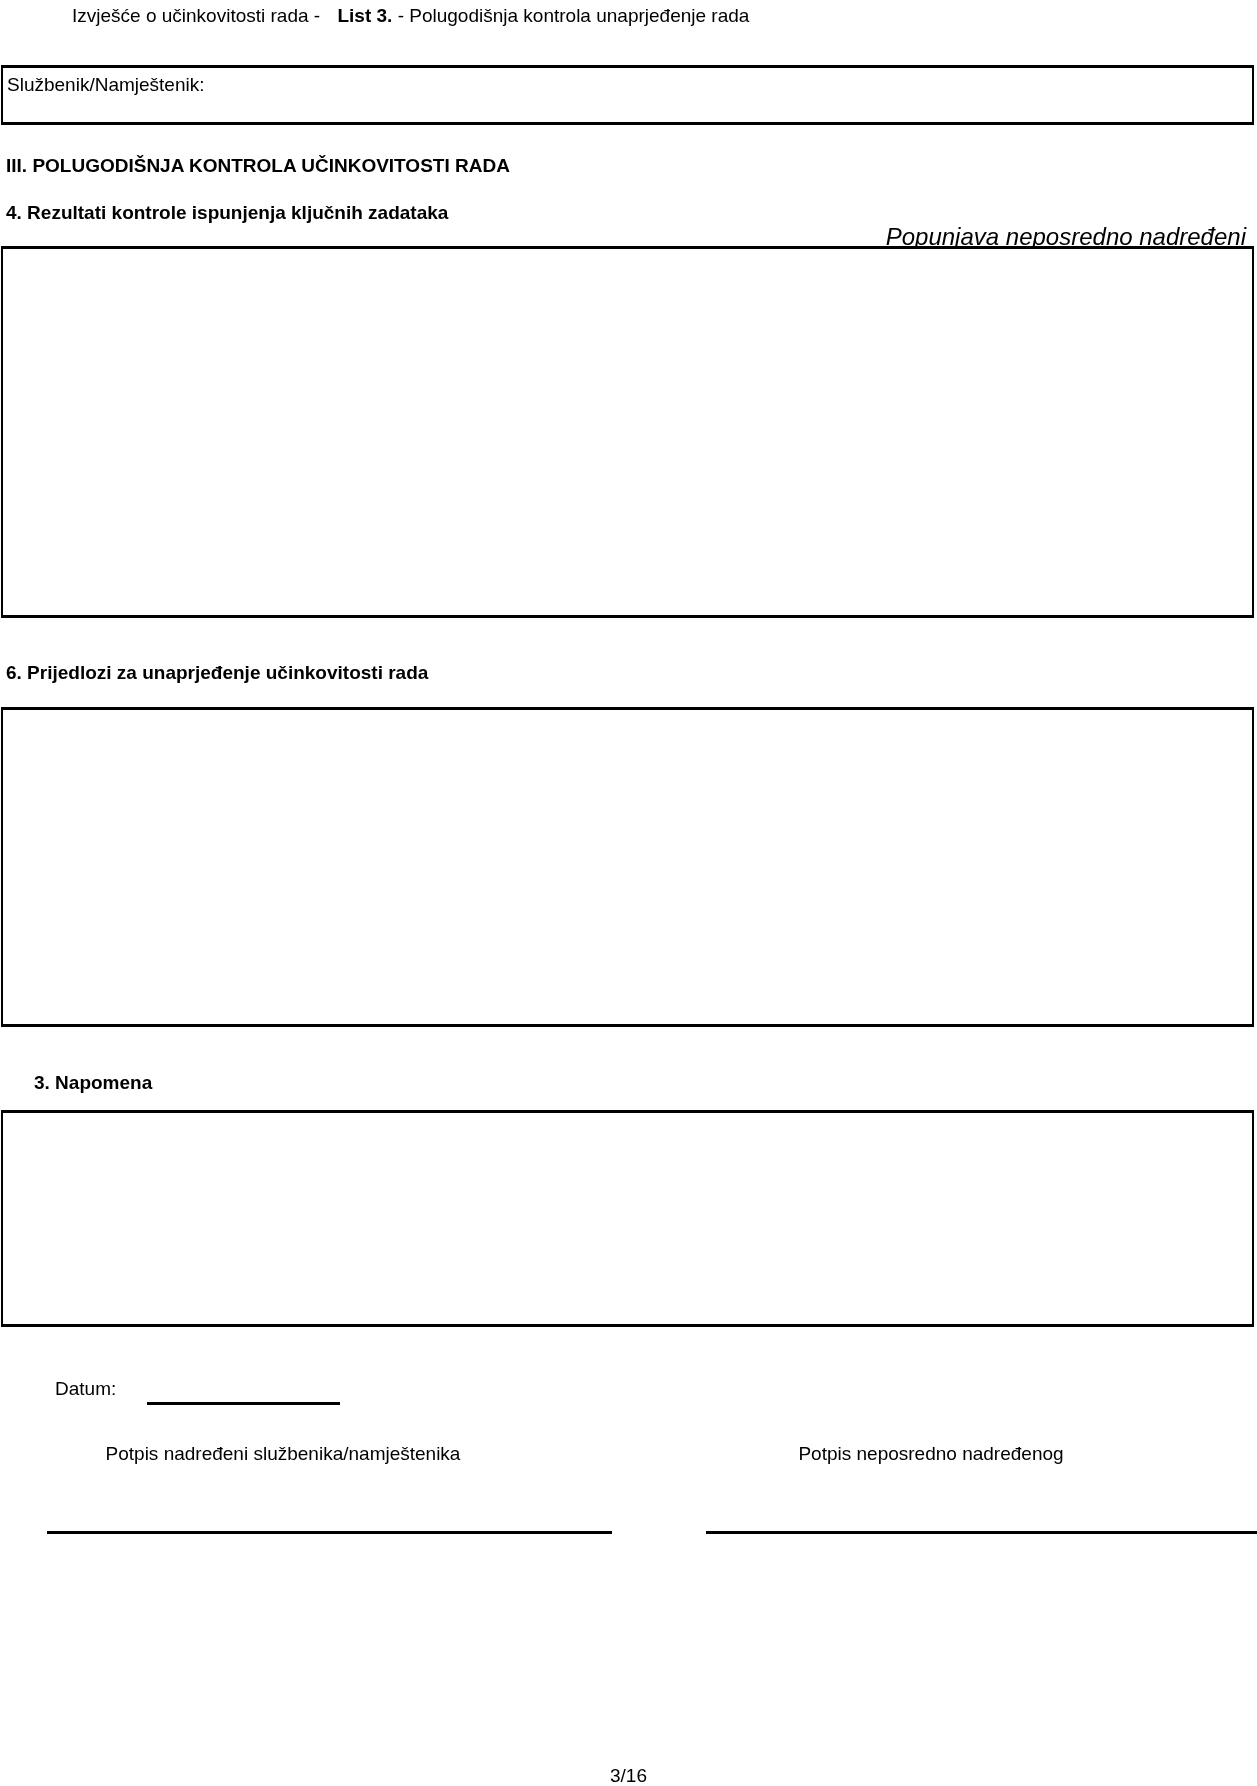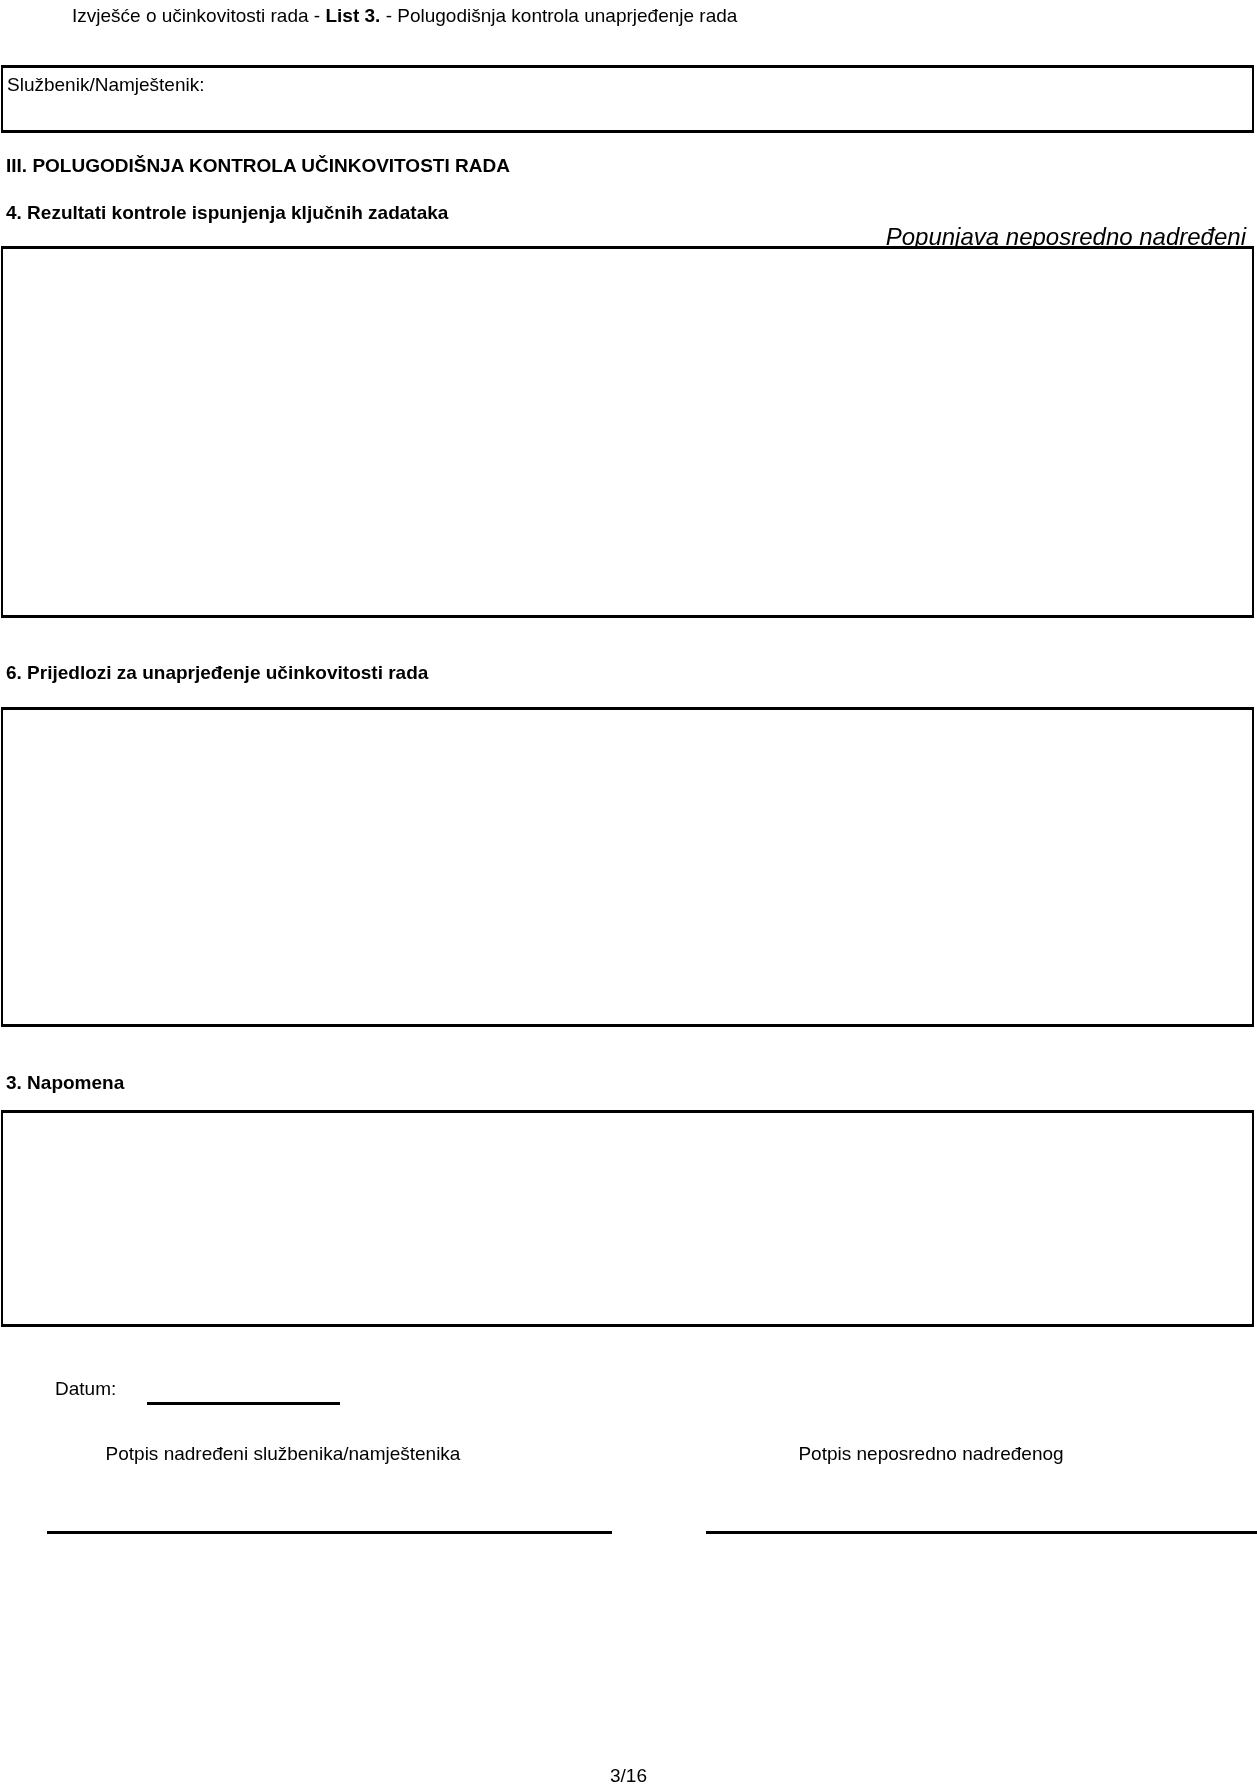--- a/index.html
+++ b/index.html
@@ -17,31 +17,31 @@
     overflow: hidden;
   }
   .abs { position: absolute; }
   .header-line {
     left: 72px;
     top: 4px;
     font-size: 19px;
     line-height: 24px;
     white-space: nowrap;
   }
-  .header-line .bold { font-weight: bold; }
+  .header-line .bold { font-weight: bold; margin-left: 12px; }
   .field-box {
     left: 1px;
     width: 1253px;
     box-sizing: border-box;
     border: 2px solid #000000;
     border-top-width: 3px;
     border-bottom-width: 3px;
     background: #ffffff;
   }
-  .employee-box { top: 65px; height: 68px; }
+  .employee-box { top: 65px; height: 60px; }
   .employee-label {
     padding: 6px 4px;
     font-size: 19px;
     line-height: 22px;
   }
   .section-heading {
     left: 6px;
     top: 155px;
     font-size: 19px;
     font-weight: bold;
@@ -124,21 +124,21 @@
   <div class="abs field-box box-1">
     <div class="box-value"></div>
   </div>
 
   <div class="abs item-heading" style="top:662px;">6. Prijedlozi za unaprjeđenje učinkovitosti rada</div>
 
   <div class="abs field-box box-2">
     <div class="box-value"></div>
   </div>
 
-  <div class="abs item-heading" style="top:1072px;">3. Napomena</div>
+  <div class="abs item-heading" style="top:1072px;margin-left:28px;">3. Napomena</div>
 
   <div class="abs field-box box-3">
     <div class="box-value"></div>
   </div>
 
   <div class="abs date-label">Datum:</div>
   <div class="abs" style="left:147px; top:1380px; width:193px; height:22px; font-size:19px;"></div>
   <div class="abs date-line"></div>
 
   <div class="abs sig-label sig-label-left">Potpis nadređeni službenika/namještenika</div>

